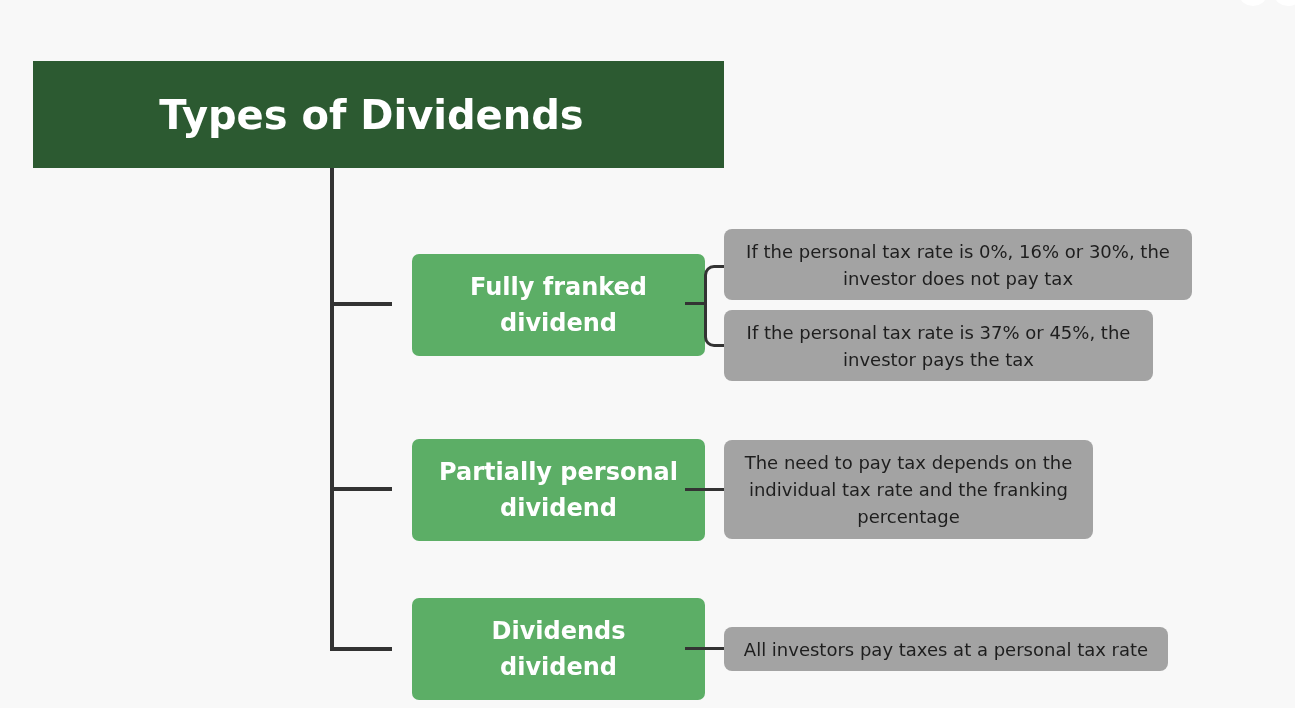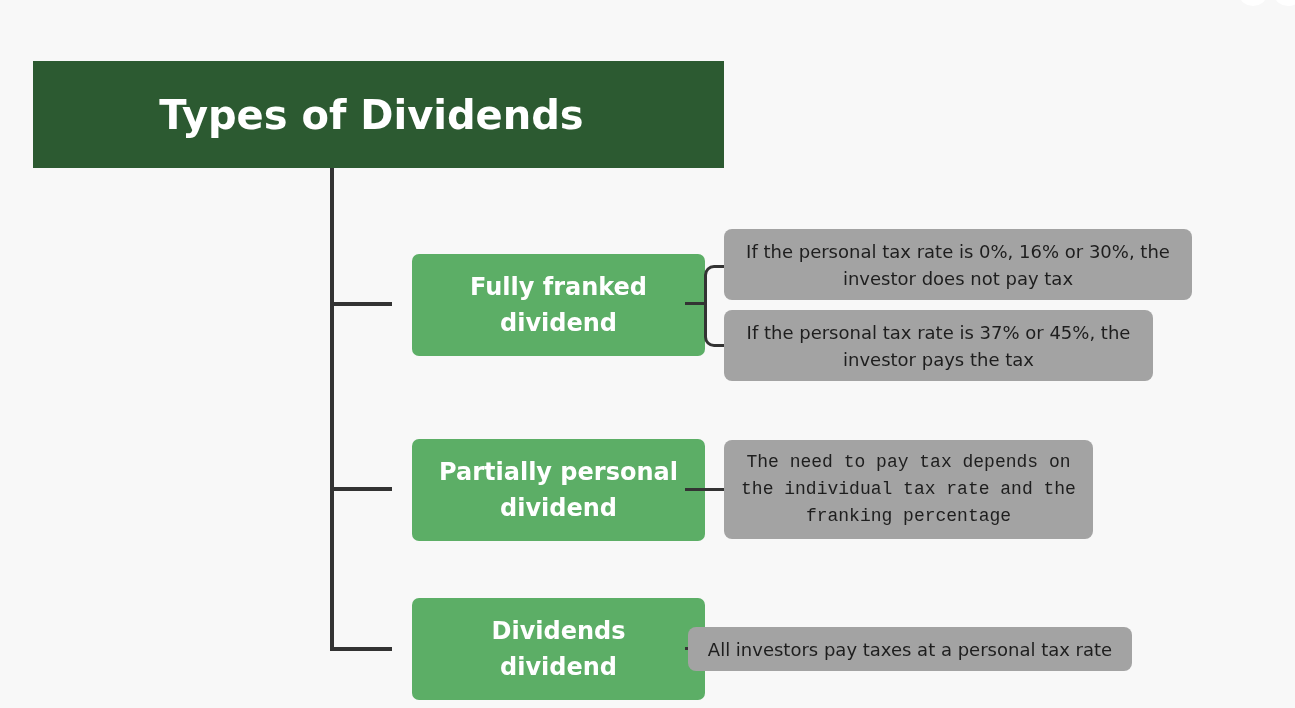--- a/index.html
+++ b/index.html
@@ -75,26 +75,26 @@
   <span style="padding:0 10px;">If the personal tax rate is 37% or 45%, the investor pays the tax</span>
 </div>
 
 <div class="node" style="top:439px;">
   <div>
     <span>Partially personal</span>
     <span>dividend</span>
   </div>
 </div>
 <div class="line" style="left:685px; top:488px; width:39px; height:3px;"></div>
-<div class="leaf" style="left:724px; top:440px; width:369px; height:99px;font-family:Liberation Mono, monospace;">
+<div class="leaf" style="left:724px; top:440px; width:369px; height:99px;">
   <span style="padding:0 6px;">The need to pay tax depends on the individual tax rate and the franking percentage</span>
 </div>
 
 <div class="node" style="top:598px;">
   <div>
     <span>Dividends</span>
     <span>dividend</span>
   </div>
 </div>
 <div class="line" style="left:685px; top:647px; width:39px; height:3px;"></div>
-<div class="leaf" style="left:688px; top:627px; width:444px; height:44px;">
+<div class="leaf" style="left:724px; top:627px; width:444px; height:44px;">
   <span style="white-space:nowrap;">All investors pay taxes at a personal tax rate</span>
 </div>
 
 </body></html>

